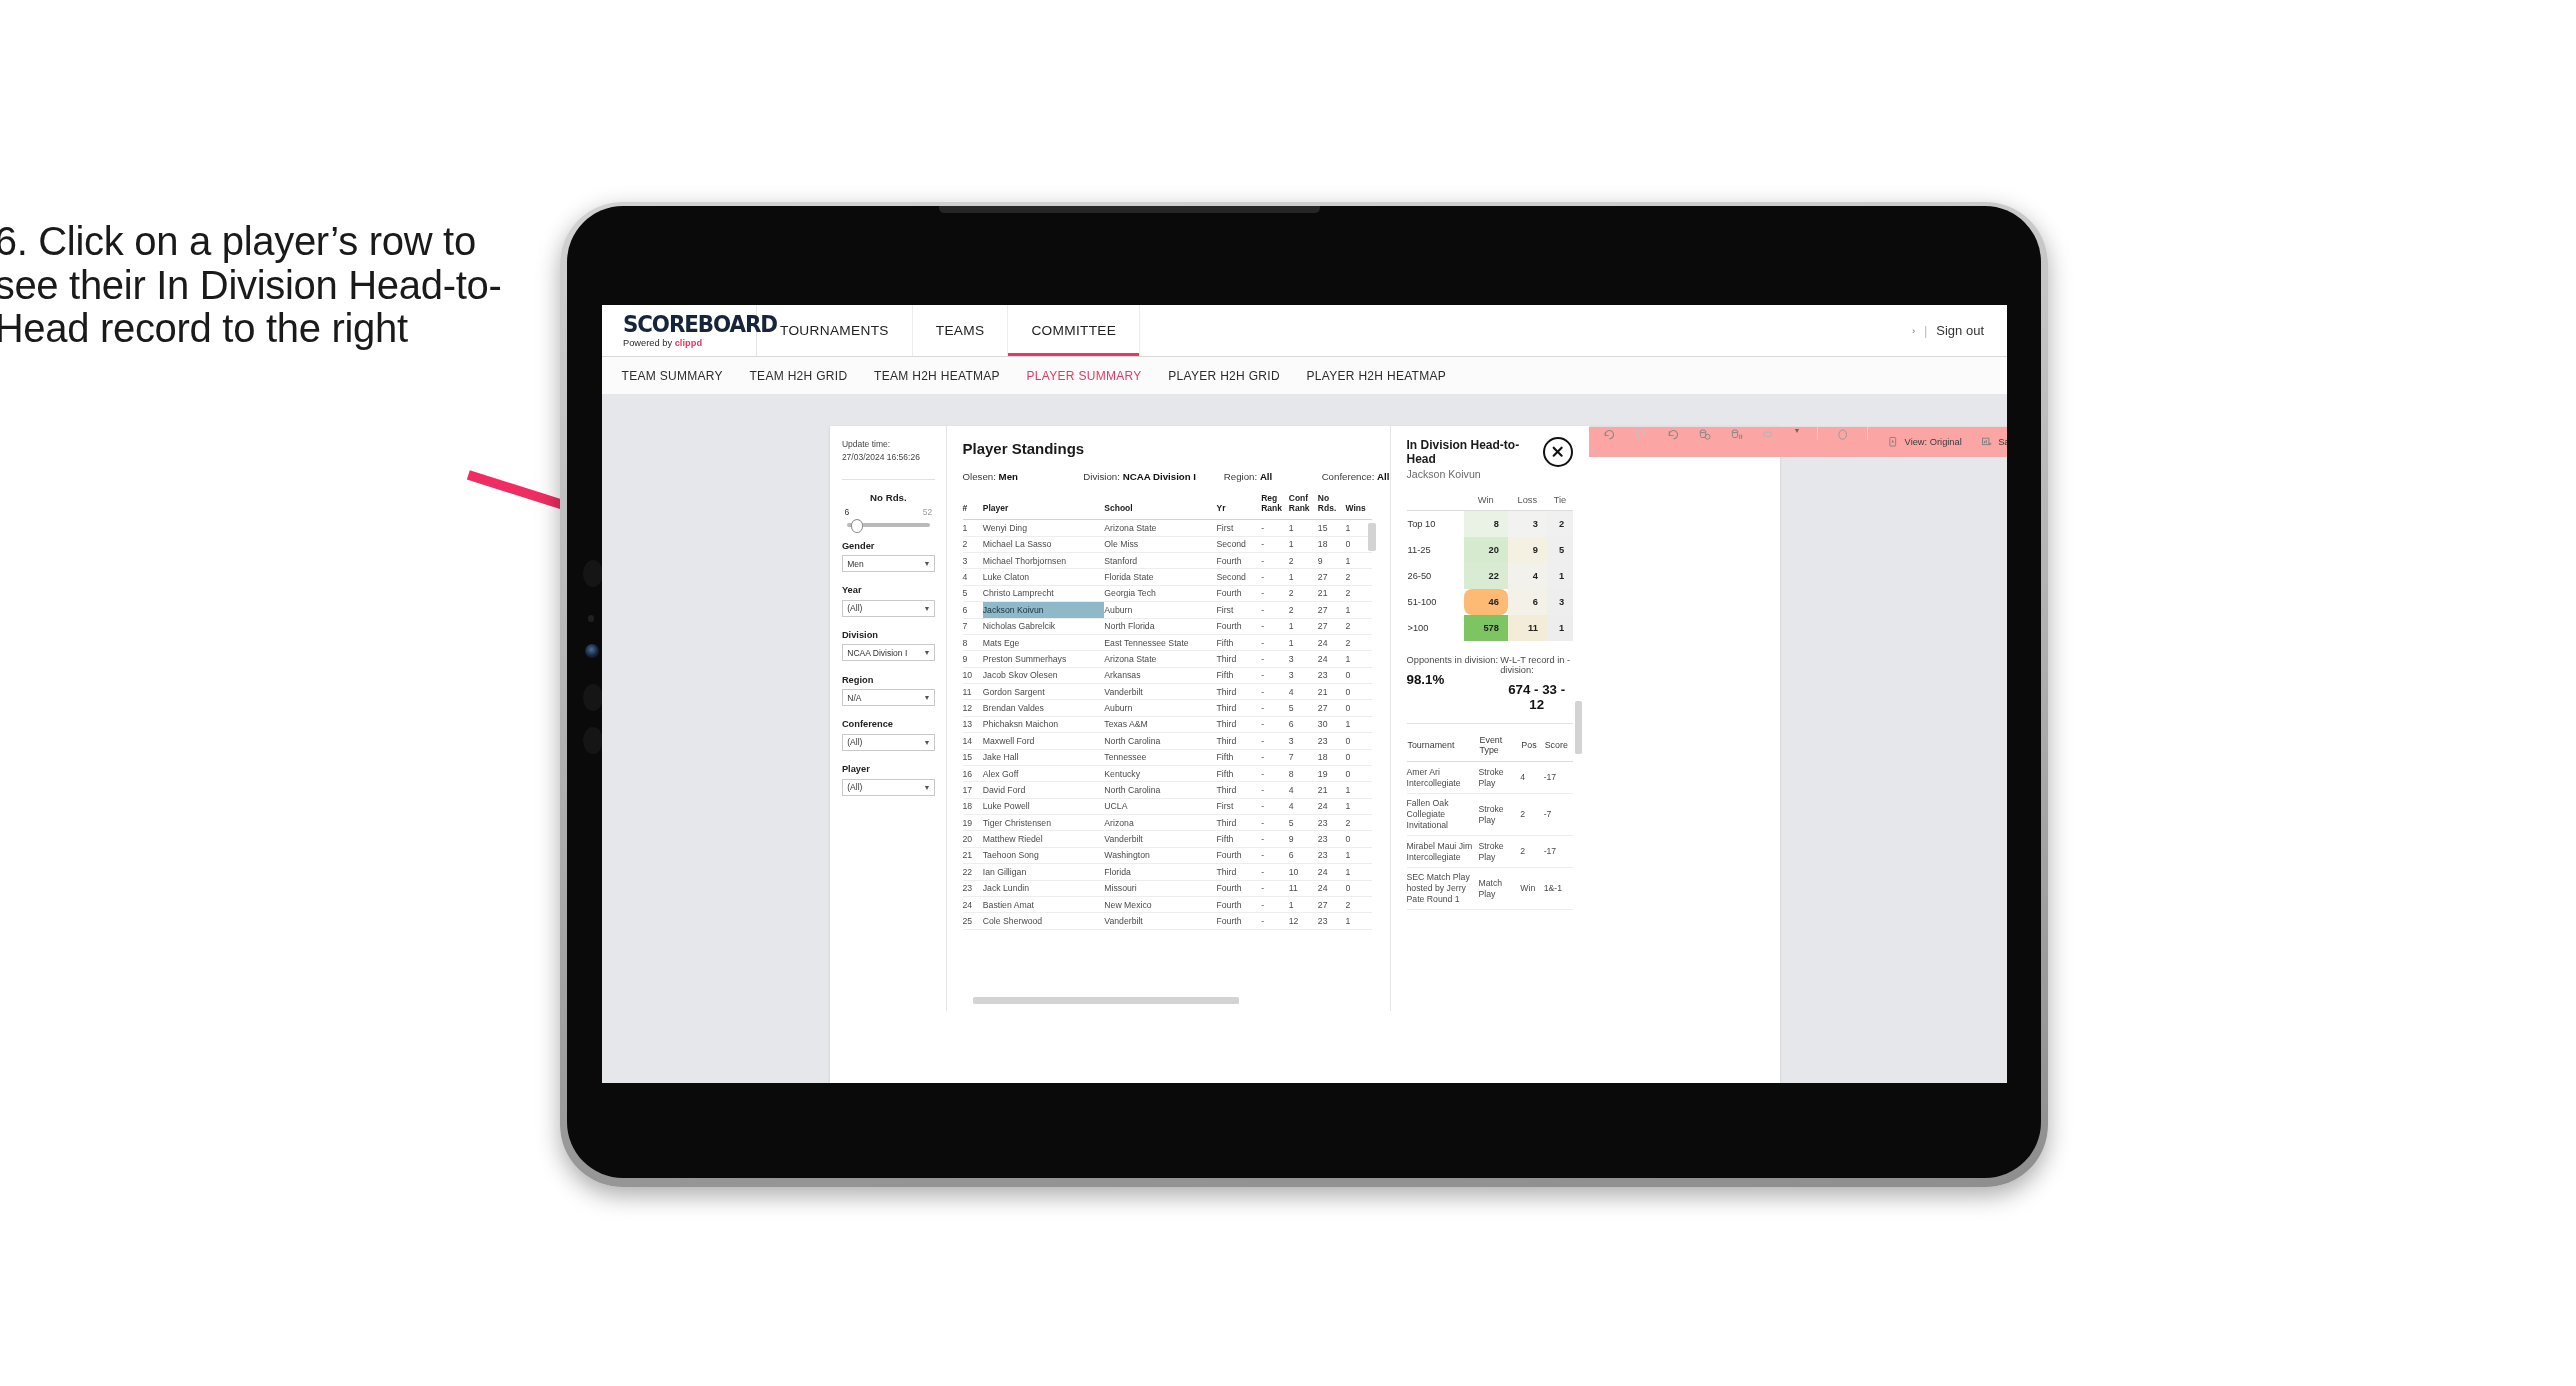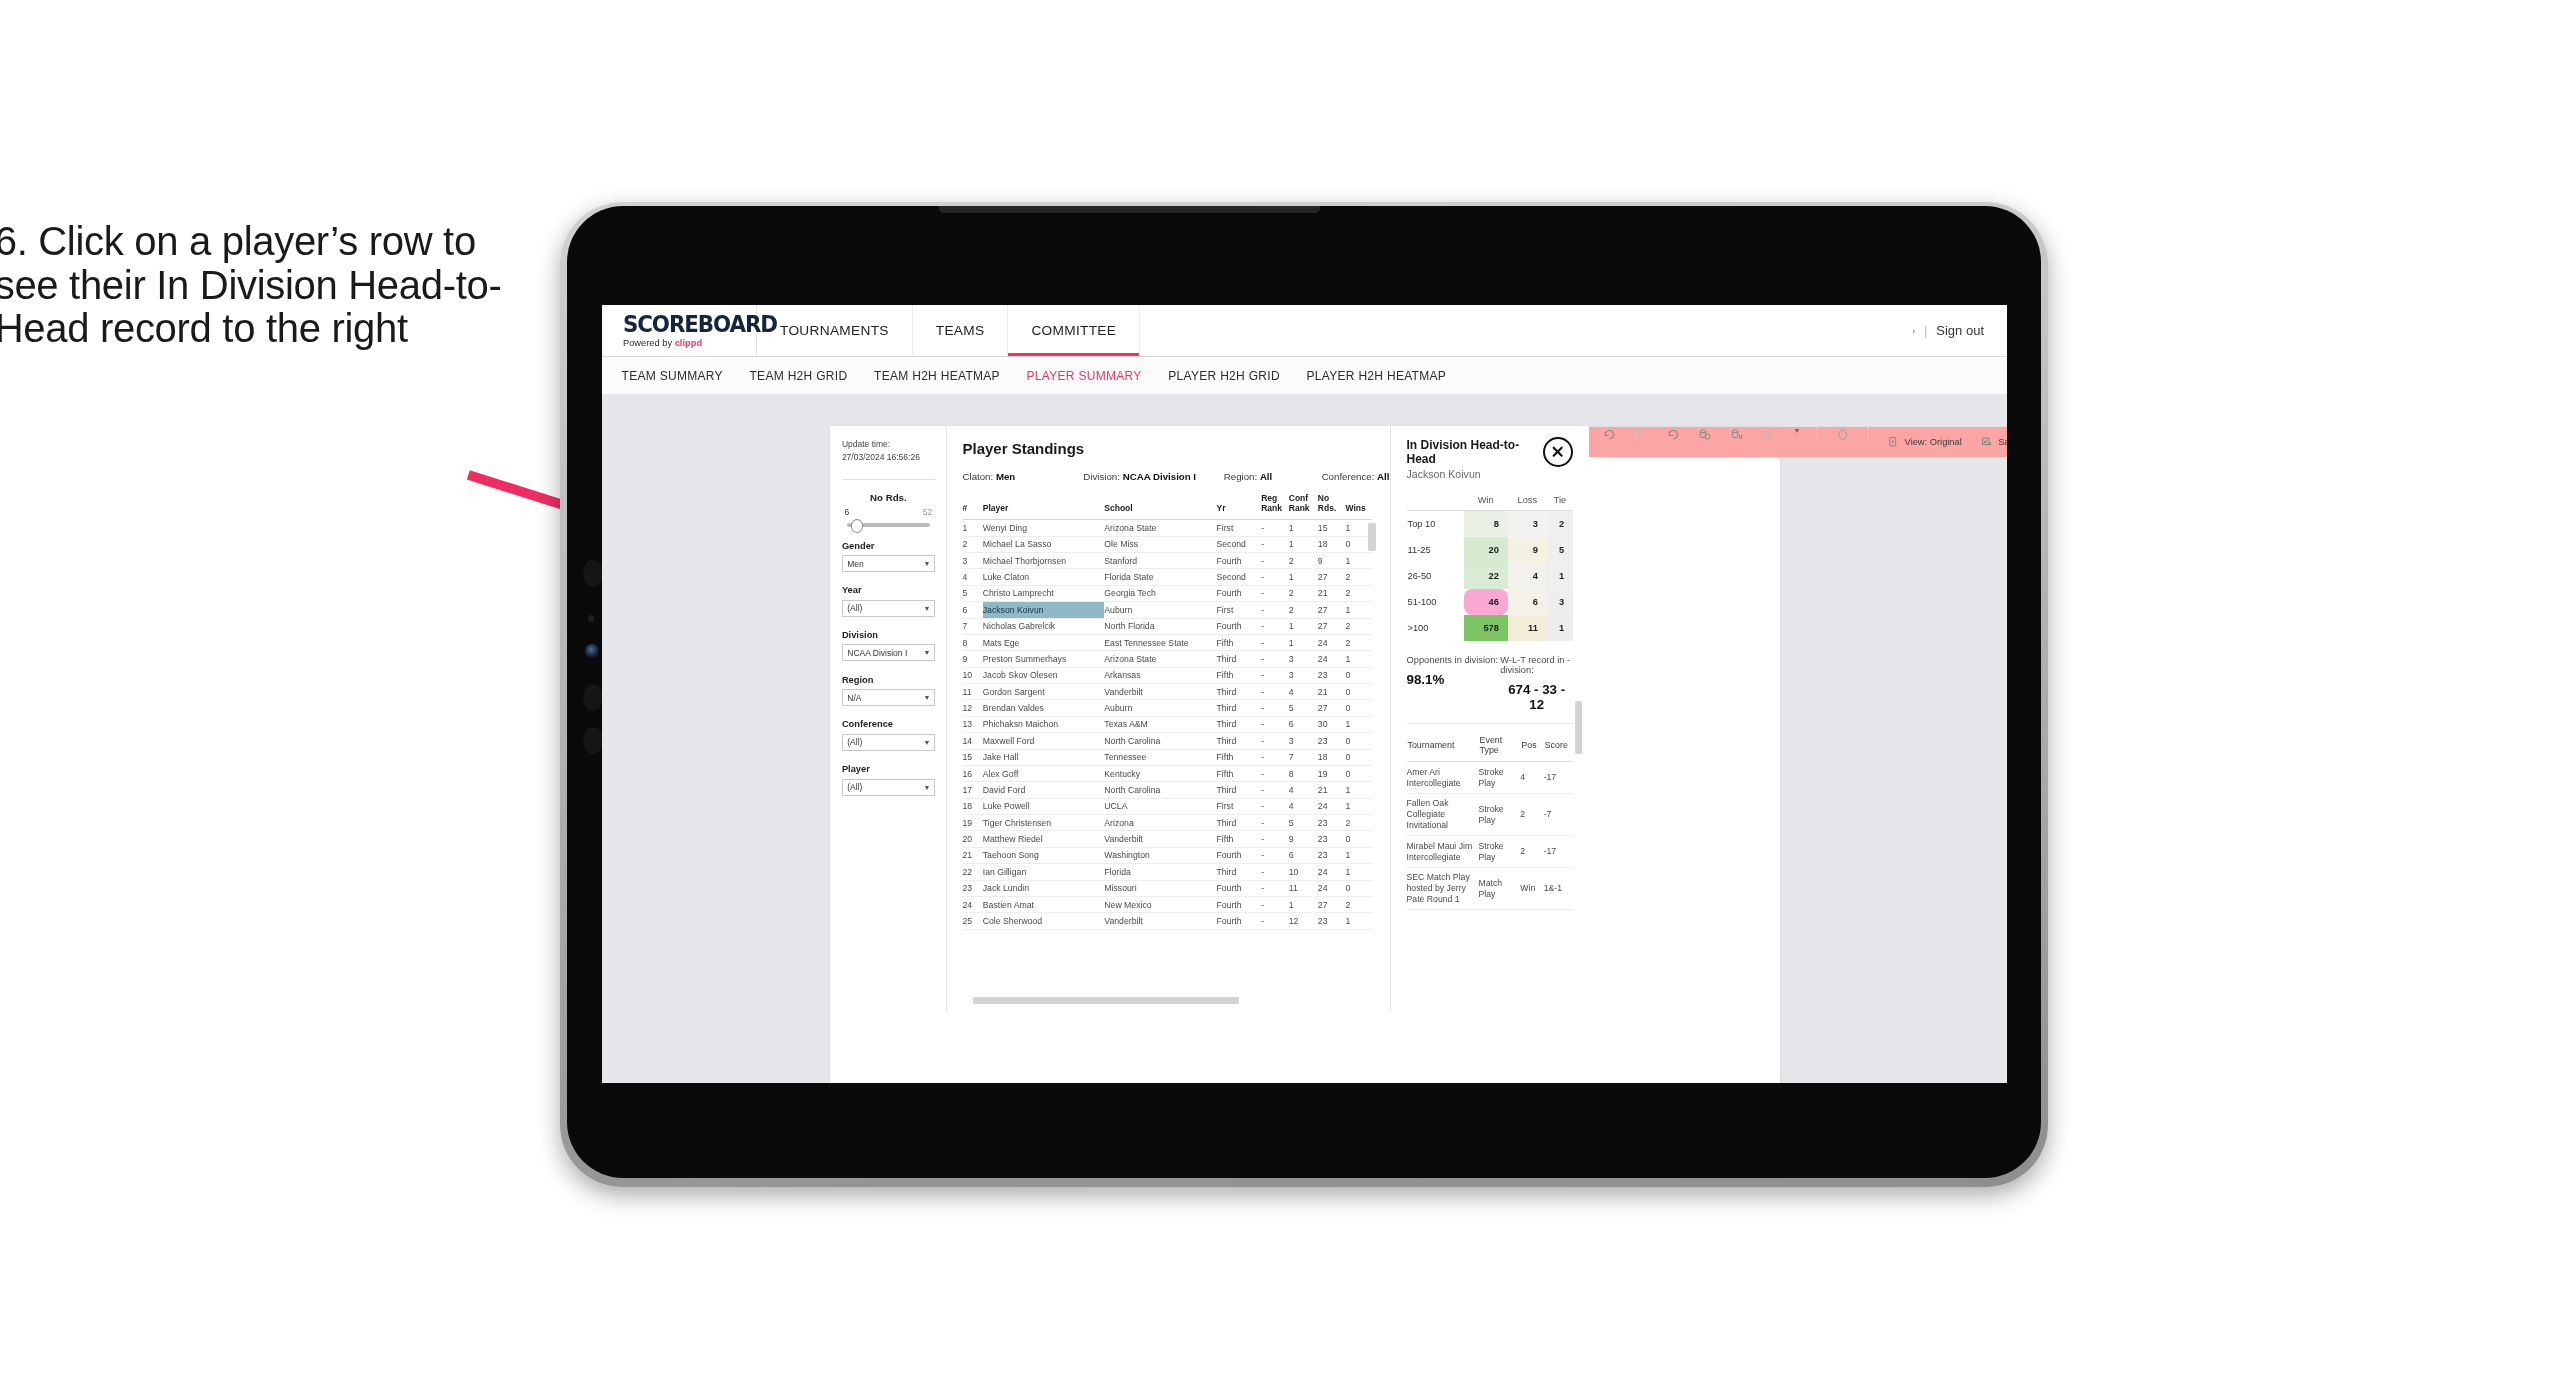--- a/index.html
+++ b/index.html
@@ -588,21 +588,21 @@
                 <span class="caret">▼</span>
               </div>
             </div>
           </div>
 
           <div id="standings">
             <div id="standings-title">Player Standings</div>
 
             <div id="filters-summary">
               <div class="fs-item" id="fs-gender">
-                <span>Claton:</span>
+                <span>Olesen:</span>
                 <b>Men</b>
               </div>
               <div class="fs-item" id="fs-division">
                 <span>Division:</span>
                 <b>NCAA Division I</b>
               </div>
               <div class="fs-item" id="fs-region">
                 <span>Region:</span>
                 <b>All</b>
               </div>
@@ -920,21 +920,21 @@
                     <td class="cell" style="background: rgb(239, 239, 239);">5</td>
                   </tr>
                   <tr>
                     <td class="rowhead">26-50</td>
                     <td class="cell" style="background: rgb(217, 235, 210);">22</td>
                     <td class="cell" style="background: rgb(243, 241, 236);">4</td>
                     <td class="cell" style="background: rgb(239, 239, 239);">1</td>
                   </tr>
                   <tr>
                     <td class="rowhead">51-100</td>
-                    <td class="cell" style="background: #f9a8d4; border-radius: 8px;">46</td>
+                    <td class="cell" style="background: #fdba74; border-radius: 8px;">46</td>
                     <td class="cell" style="background: rgb(244, 241, 232);">6</td>
                     <td class="cell" style="background: rgb(238, 238, 238);">3</td>
                   </tr>
                   <tr>
                     <td class="rowhead">&gt;100</td>
                     <td class="cell" style="background: rgb(125, 196, 98);">578</td>
                     <td class="cell" style="background: rgb(242, 236, 217);">11</td>
                     <td class="cell" style="background: rgb(237, 237, 237);">1</td>
                   </tr>
                 </tbody>

